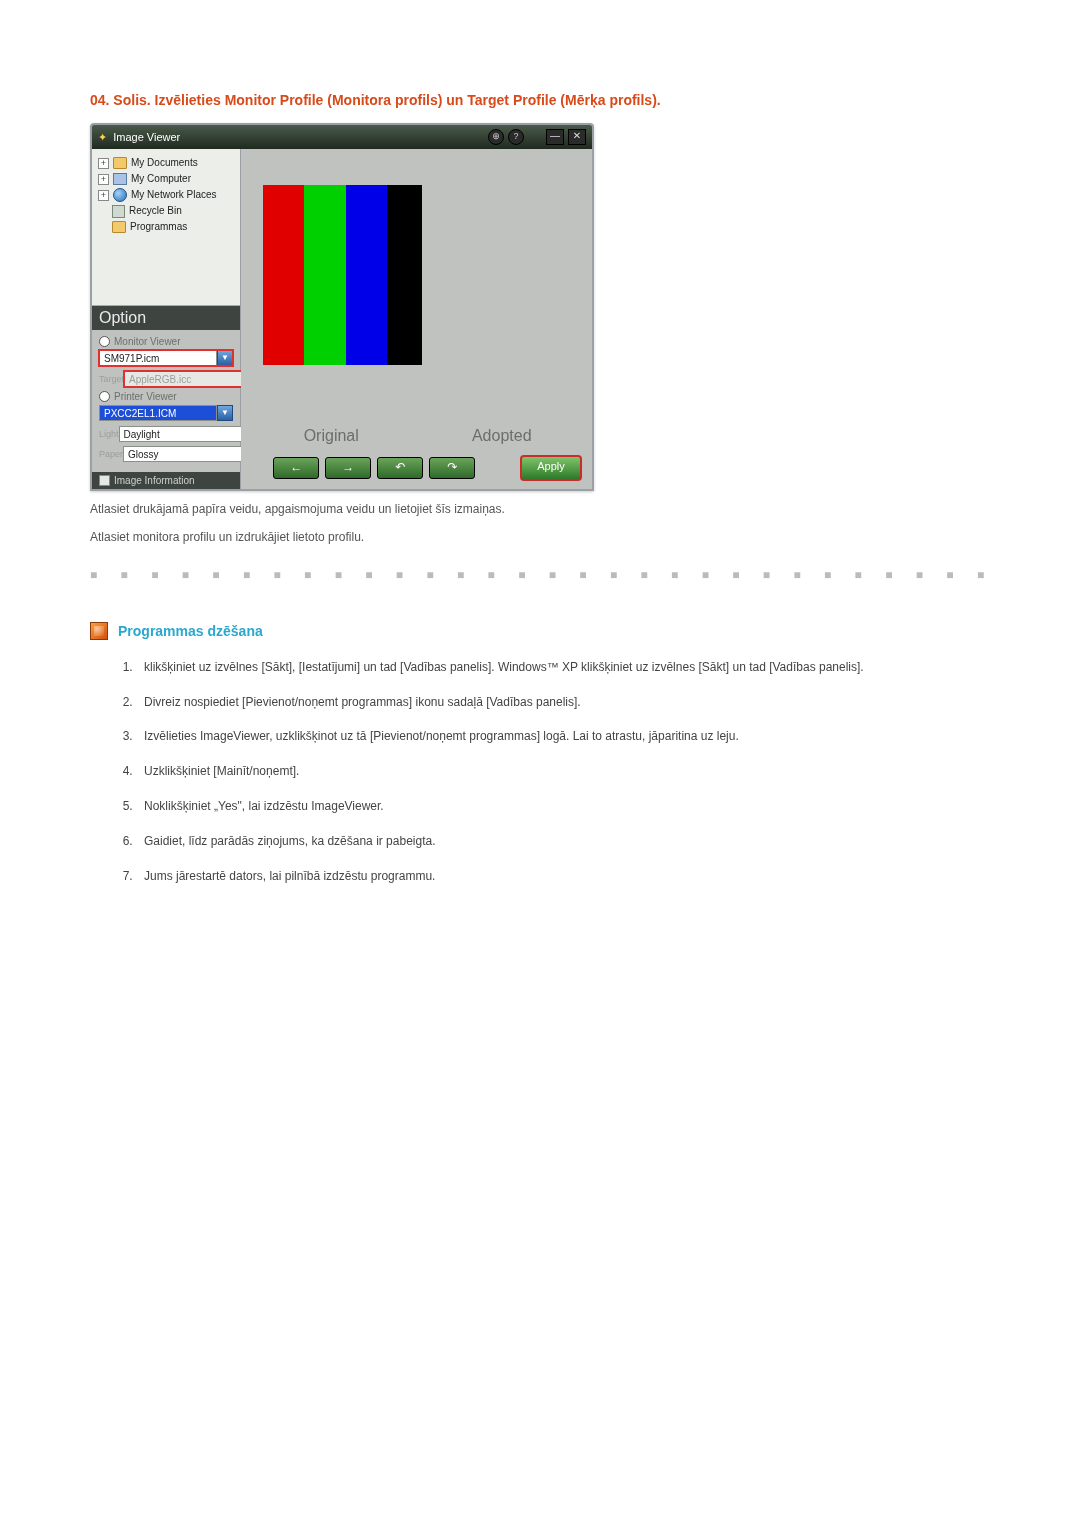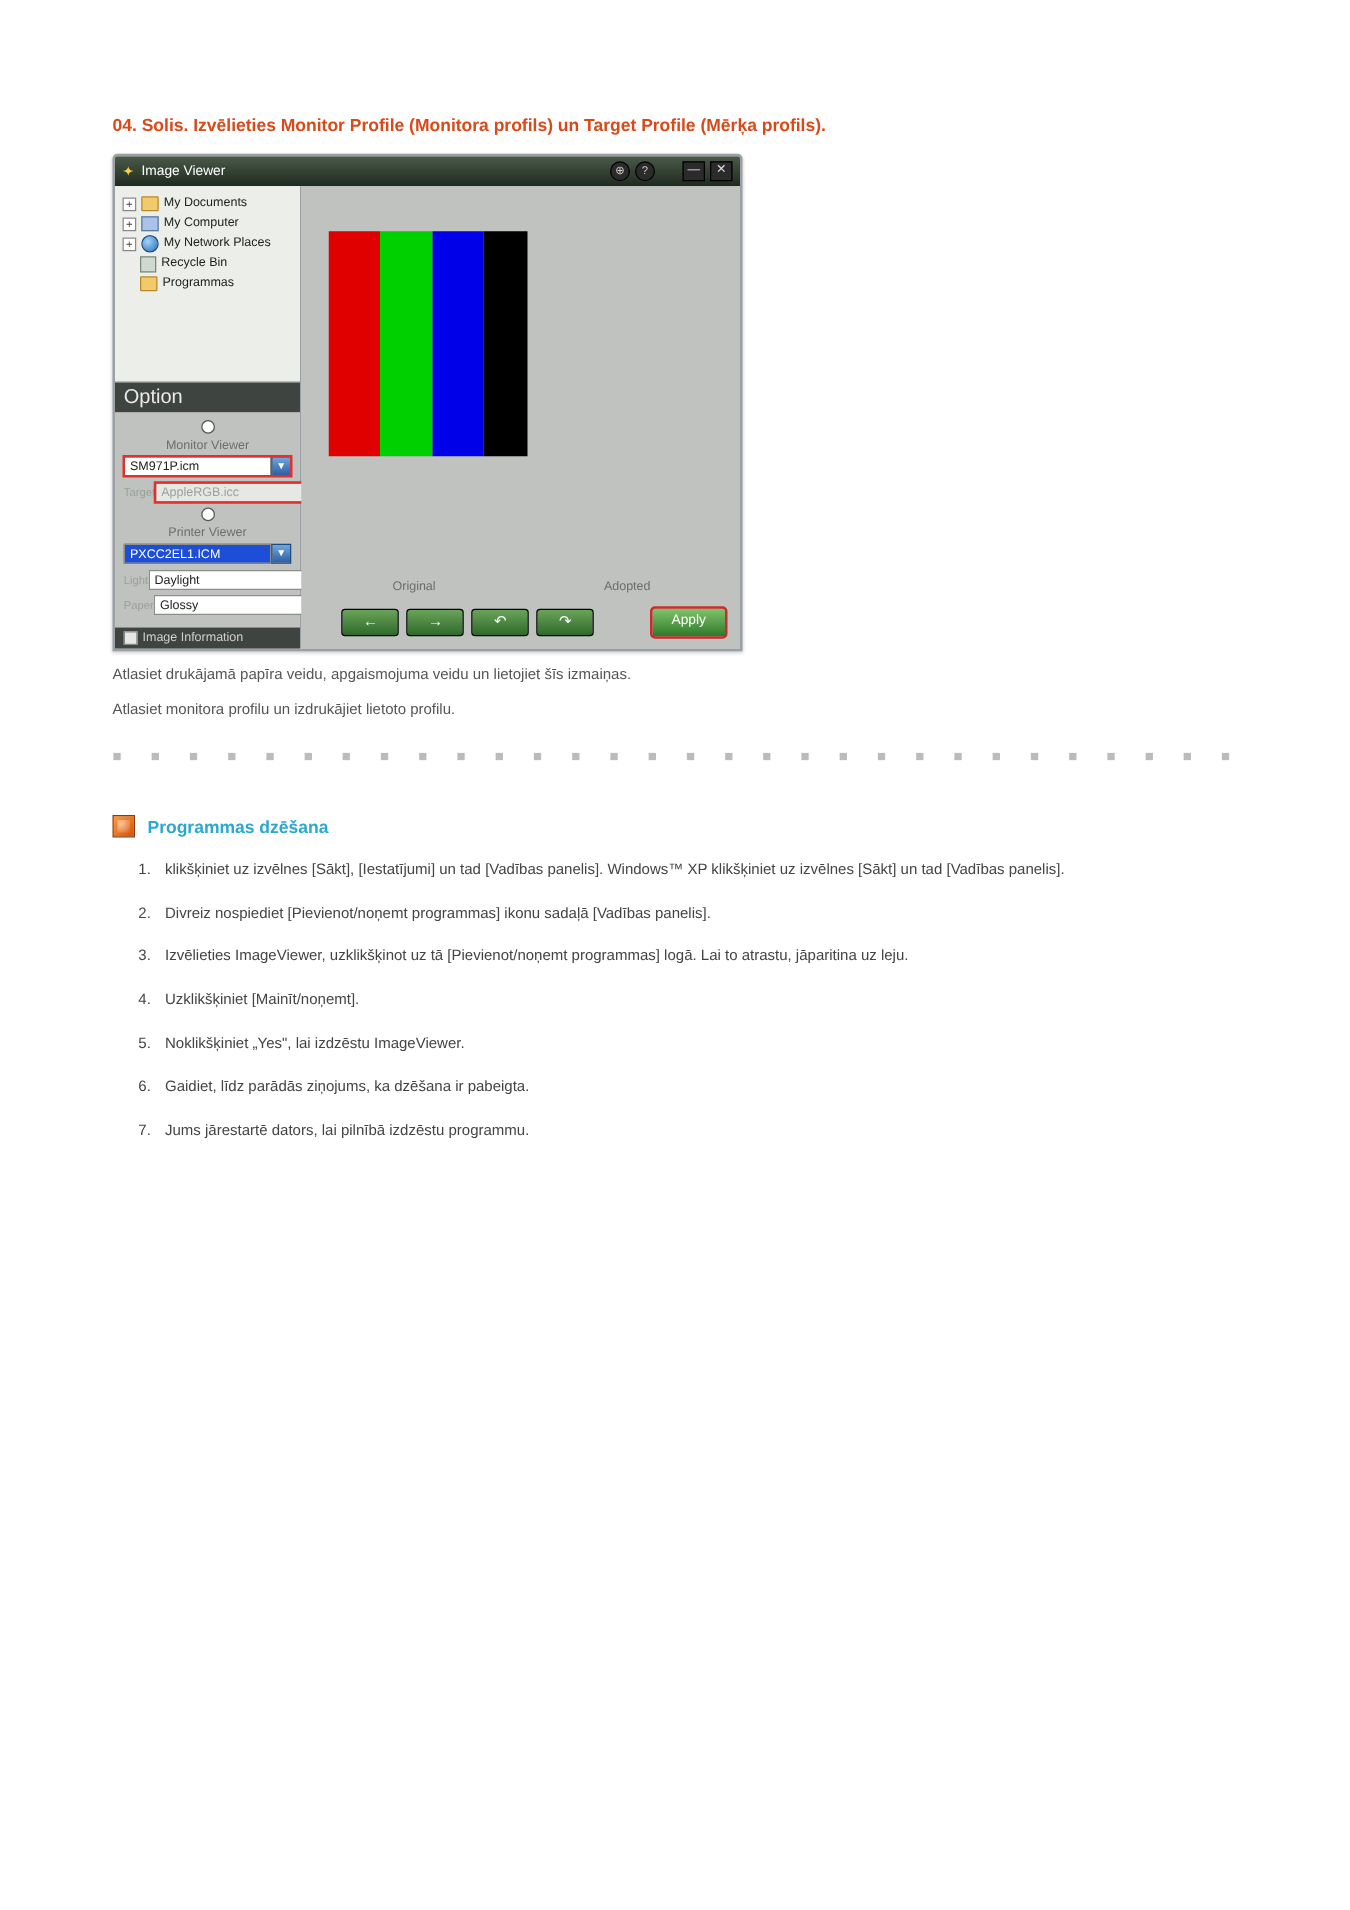--- a/index.html
+++ b/index.html
@@ -5,21 +5,21 @@
   html,body{margin:0;padding:0;background:#fff;font-family:Verdana,Arial,sans-serif;color:#333;}
   .page{width:1080px;margin:0 auto;padding:90px 90px 60px 90px;box-sizing:border-box;}
   .step-title{color:#d84a1a;font-weight:bold;font-size:14px;line-height:1.5;margin-bottom:12px;}
   .caption{font-size:12px;color:#555;line-height:1.7;margin-top:8px;}
   .dots{margin:20px 0 40px 0;letter-spacing:10px;color:#bbb;font-size:12px;overflow:hidden;white-space:nowrap;}
   .sec-head{display:flex;align-items:center;gap:10px;margin:36px 0 14px 0;}
   .sec-icon{width:16px;height:16px;background:linear-gradient(135deg,#ff9d3c,#d34f0d);border:1px solid #8a3a0b;position:relative;}
   .sec-icon::after{content:"";position:absolute;inset:3px;background:radial-gradient(circle at 30% 30%,#fff8,#0000);}
   .sec-title{color:#2aa8cf;font-weight:bold;font-size:14px;}
   .intro{font-size:12px;color:#444;line-height:1.7;margin-bottom:14px;}
-  ol.steps{font-size:12px;color:#444;line-height:1.9;padding-left:30px;margin:4px;}
+  ol.steps{font-size:12px;color:#444;line-height:1.9;padding-left:30px;margin:16px;}
   ol.steps li{margin-bottom:12px;padding-left:8px;}
 
   
   .iv-window{width:500px;border:2px solid #9aa0a6;border-radius:4px 4px 0 0;overflow:hidden;background:#cfd2cf;box-shadow:0 1px 3px rgba(0,0,0,.2);}
   .iv-title{height:24px;background:linear-gradient(#4a5a4a,#1f2a1f);color:#fff;display:flex;align-items:center;font-size:11px;padding:0 6px;}
   .iv-title .star{margin-right:6px;color:#ffcf4a;}
   .iv-title .spacer{flex:1;}
   .iv-title .tbtn{width:16px;height:14px;margin-left:4px;background:#2b2b2b;border:1px solid #000;font-size:10px;line-height:12px;text-align:center;color:#ddd;}
   .iv-title .round{width:14px;height:14px;border-radius:50%;background:#2b2b2b;border:1px solid #000;margin-left:4px;font-size:9px;line-height:13px;text-align:center;color:#ccc;}
   .iv-body{display:flex;background:#bfc2be;}
@@ -27,40 +27,40 @@
   .tree{flex:1;padding:6px 6px 20px 6px;font-size:10px;color:#222;background:#eceee9;border-bottom:1px solid #aaa;min-height:130px;}
   .tree-row{display:flex;align-items:center;gap:4px;line-height:16px;}
   .tree-row.ind{padding-left:14px;}
   .plus{width:9px;height:9px;border:1px solid #888;font-size:9px;line-height:8px;text-align:center;color:#444;background:#fff;}
   .folder{width:12px;height:10px;background:#f2c96b;border:1px solid #b58a2a;border-radius:1px;}
   .comp{width:12px;height:10px;background:#a8c3e6;border:1px solid #5a7aa0;}
   .globe{width:12px;height:12px;background:radial-gradient(circle at 35% 35%,#9fd3ff,#2a6fb0);border:1px solid #1f4f80;border-radius:50%;}
   .bin{width:11px;height:11px;background:#cfd9cf;border:1px solid #7a8a7a;}
   .opt-head{background:#3e4440;color:#eaeaea;font-size:16px;padding:3px 7px;}
   .opt-body{padding:6px 7px;font-size:10px;color:#6c6f6b;background:#bfc2be;}
-  .opt-label{display:flex;align-items:center;gap:4px;margin-bottom:3px;flex-direction:column;}
+  .opt-label{display:flex;align-items:flex-start;gap:4px;margin-bottom:3px;}
   .radio{width:9px;height:9px;border:1px solid #555;border-radius:50%;background:#fff;}
   .combo{display:flex;align-items:stretch;height:16px;margin-bottom:5px;}
   .combo input{flex:1;border:1px solid #8a8f8a;background:#fff;font-size:10px;padding:0 4px;min-width:0;color:#222;}
   .combo input.dis{color:#9aa09a;background:#e6e8e4;}
   .combo input.sel{background:#1d4ed8;color:#fff;}
   .combo .arrow{width:14px;background:linear-gradient(#6fa7e0,#2c5fa3);border:1px solid #1e4a80;color:#fff;font-size:8px;line-height:14px;text-align:center;}
   .combo.hl{outline:2px solid #e03030;outline-offset:-1px;}
   .mini-label{display:inline-block;width:36px;font-size:9px;color:#9aa09a;}
   .row{display:flex;align-items:center;margin-bottom:4px;}
   .row .combo{flex:1;margin-bottom:0;}
   .opt-foot{background:#3e4440;color:#cfcfcf;font-size:10px;padding:3px 7px;display:flex;align-items:center;gap:4px;}
   .sq{width:9px;height:9px;border:1px solid #888;background:#e6e8e4;}
   .iv-right{flex:1;display:flex;flex-direction:column;background:#bfc2be;}
   .previews{flex:1;display:flex;gap:10px;padding:10px 10px 0 10px;}
   .pv{flex:1;display:flex;flex-direction:column;}
   .pv-canvas{flex:1;background:#bfc2be;position:relative;min-height:225px;}
   .bars{position:absolute;left:12px;top:26px;width:165px;height:180px;display:flex;}
   .bars span{flex:1;}
-  .pv-label{text-align:center;font-size:10px;color:#6b6e6a;padding:6px 0;}
+  .pv-label{text-align:center;font-size:16px;color:#6b6e6a;padding:6px 0;}
   .glass{width:44px;height:20px;border:1px solid #000;border-radius:3px;background:linear-gradient(#6aa35a,#2f6a2a);color:#fff;font-size:12px;line-height:18px;text-align:center;}
   .apply{width:58px;height:22px;border:2px solid #cc2b2b;border-radius:4px;background:linear-gradient(#7fc46a,#2e7a2a);color:#fff;font-size:11px;font-weight:normal;line-height:18px;text-align:center;margin-left:auto;align-self:center;}
   .bottom-wrap{display:flex;align-items:center;padding:4px 10px 8px;}
   .nav-group{display:flex;gap:6px;margin:0 auto;}
 </style>
 </head>
 <body>
 <div class="page">
 
   <div class="step-title">04. Solis. Izvēlieties Monitor Profile (Monitora profils) un Target Profile (Mērķa profils).</div>

